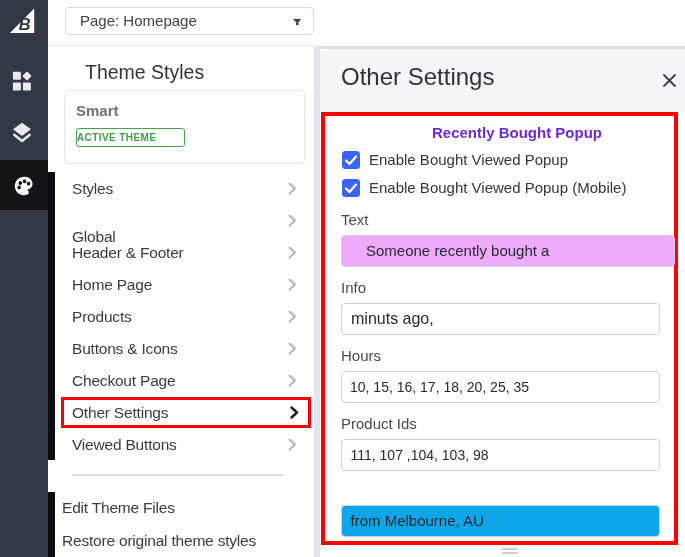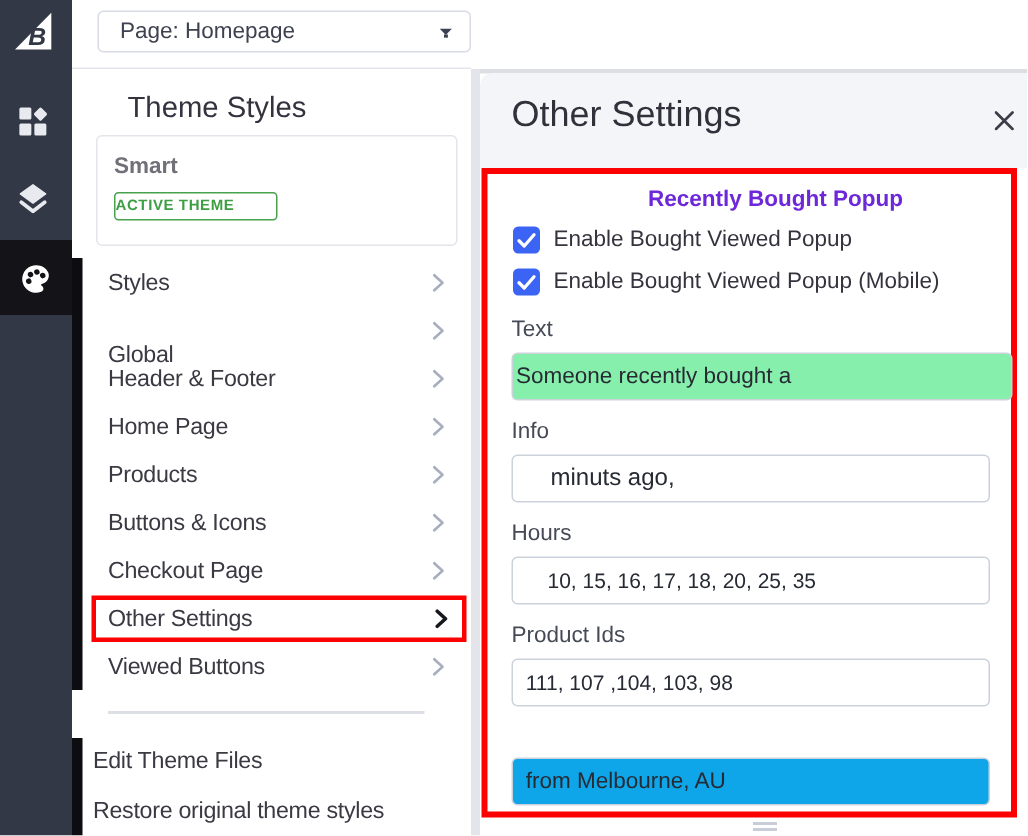--- a/index.html
+++ b/index.html
@@ -125,25 +125,25 @@
   <div class="abs" style="left:369px;top:151px;height:18px;line-height:18px;font-size:15px;color:#35343e;">Enable Bought Viewed Popup</div>
 
   <div class="abs" style="left:342px;top:179px;width:18px;height:18px;background:#3c64f4;border-radius:3.5px;"></div>
   <svg class="abs" style="left:342px;top:179px;" width="18" height="18" viewBox="0 0 18 18">
     <path d="M4,9.5 L7.5,13 L14,5.5" stroke="#fff" stroke-width="2.2" fill="none" stroke-linecap="round" stroke-linejoin="round"></path>
   </svg>
   <div class="abs" style="left:369px;top:179px;height:18px;line-height:18px;font-size:15px;color:#35343e;">Enable Bought Viewed Popup (Mobile)</div>
 
   <div id="fields">
       <div class="abs" style="left:341px;top:211.1px;height:18px;line-height:18px;font-size:15px;color:#454a56;">Text</div>
-      <div class="abs" style="left:341px;top:235px;width:334px;height:32px;background:#86efac;border:1px solid #ccd2dc;border-radius:4px;line-height:30px;font-size:15px;color:#262a33;padding-left:2px;">Someone recently bought a</div>
+      <div class="abs" style="left:341px;top:235px;width:334px;height:32px;background:#f0abfc;border:1px solid #ccd2dc;border-radius:4px;line-height:30px;font-size:15px;color:#262a33;padding-left:24px;">Someone recently bought a</div>
       <div class="abs" style="left:341px;top:278.6px;height:18px;line-height:18px;font-size:15px;color:#454a56;">Info</div>
-      <div class="abs" style="left:341px;top:302.5px;width:318.5px;height:32px;background:#fff;border:1px solid #ccd2dc;border-radius:4px;line-height:30px;font-size:16px;color:#262a33;padding-left:25px;">minuts ago,</div>
+      <div class="abs" style="left:341px;top:302.5px;width:318.5px;height:32px;background:#fff;border:1px solid #ccd2dc;border-radius:4px;line-height:30px;font-size:16px;color:#262a33;padding-left:9px;">minuts ago,</div>
       <div class="abs" style="left:341px;top:347.1px;height:18px;line-height:18px;font-size:15px;color:#454a56;">Hours</div>
-      <div class="abs" style="left:341px;top:371px;width:318.5px;height:32px;background:#fff;border:1px solid #ccd2dc;border-radius:4px;line-height:30px;font-size:14px;color:#262a33;padding-left:23px;">10, 15, 16, 17, 18, 20, 25, 35</div>
+      <div class="abs" style="left:341px;top:371px;width:318.5px;height:32px;background:#fff;border:1px solid #ccd2dc;border-radius:4px;line-height:30px;font-size:14px;color:#262a33;padding-left:8px;">10, 15, 16, 17, 18, 20, 25, 35</div>
       <div class="abs" style="left:341px;top:414.6px;height:18px;line-height:18px;font-size:15px;color:#454a56;">Product Ids</div>
       <div class="abs" style="left:341px;top:438.5px;width:318.5px;height:32px;background:#fff;border:1px solid #ccd2dc;border-radius:4px;line-height:30px;font-size:14px;color:#262a33;padding-left:8.5px;">111, 107 ,104, 103, 98</div>
       <div class="abs" style="left:341px;top:505px;height:18px;line-height:18px;font-size:15px;color:#1d4ed8;">City <b>-</b> Country 1</div>
       <div class="abs" style="left:341px;top:505px;width:318.5px;height:32px;background:#0ea5e9;border:1px solid #ccd2dc;border-radius:4px;line-height:30px;font-size:15px;color:#262a33;padding-left:8.5px;">from Melbourne, AU</div>
     </div>
 
   <div class="abs" style="left:502px;top:547.5px;width:16px;height:2px;background:#c9cdd8;"></div>
   <div class="abs" style="left:502px;top:551.5px;width:16px;height:2px;background:#c9cdd8;"></div>
 
 </div>

